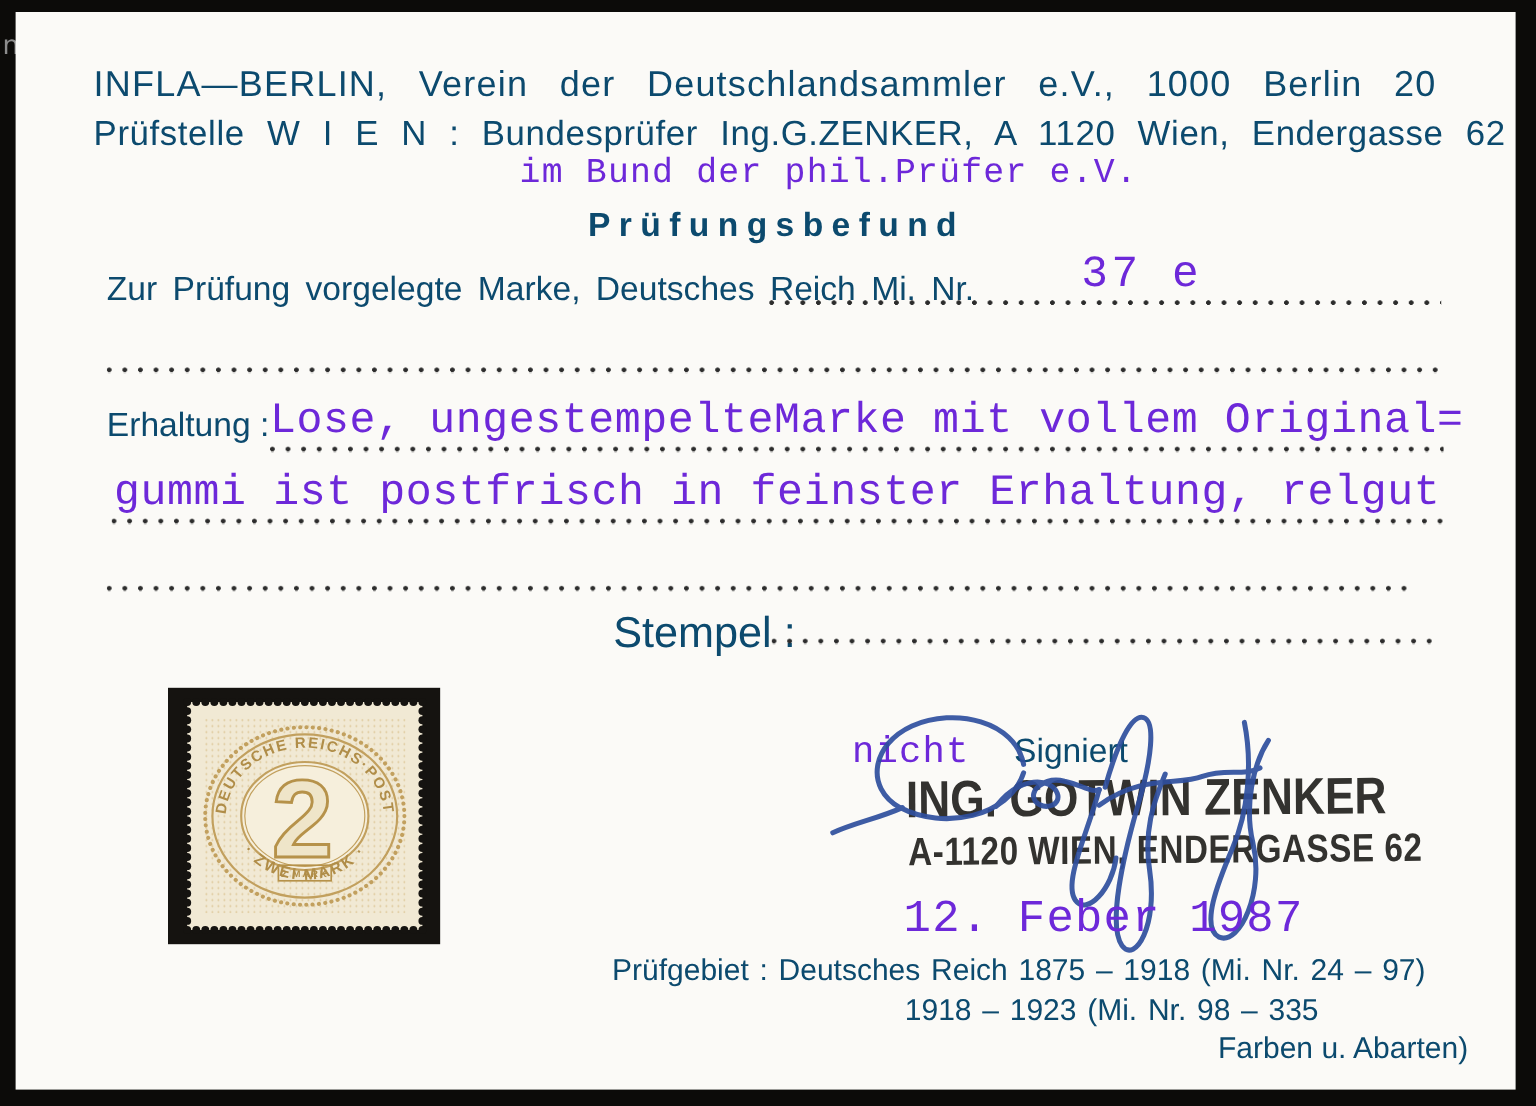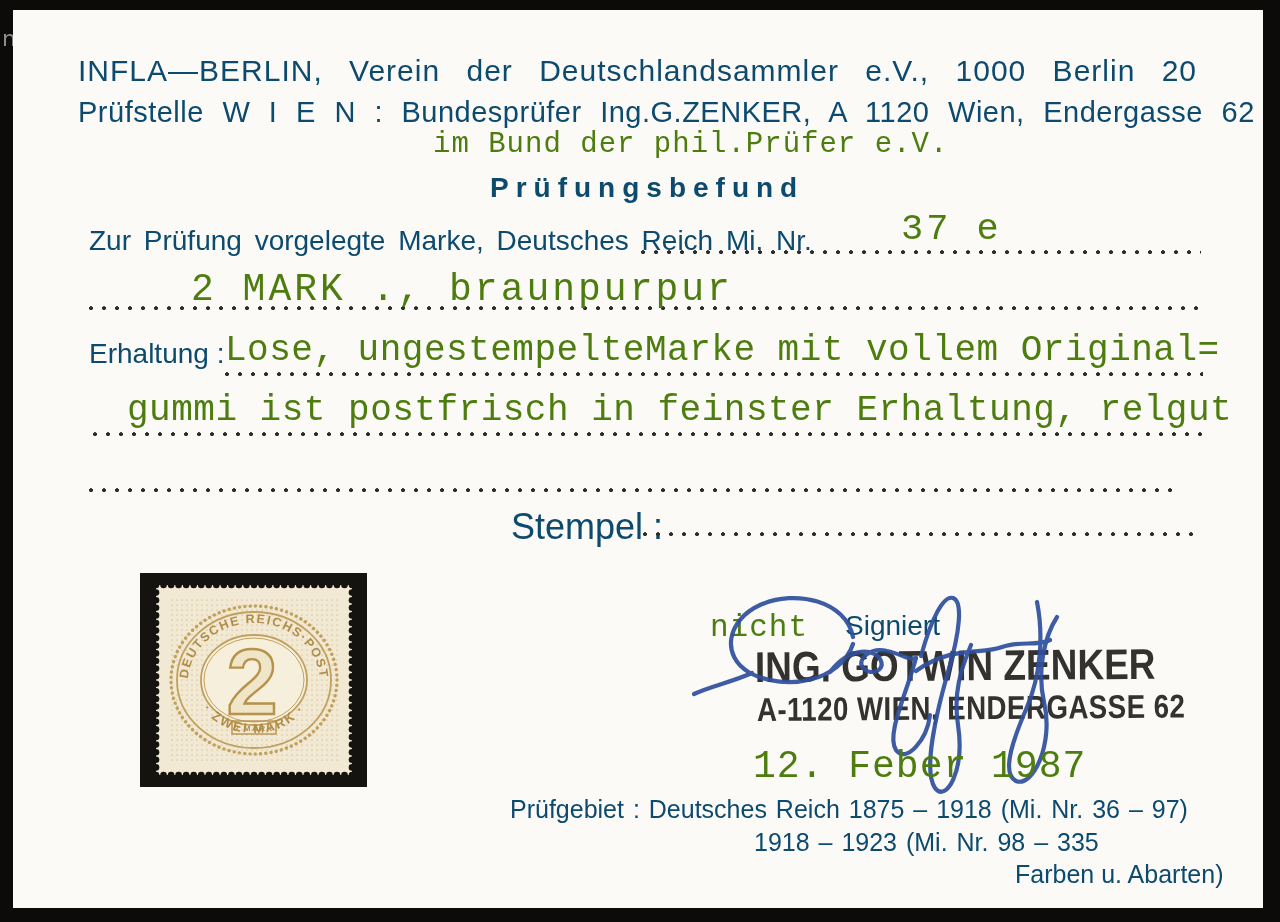--- a/index.html
+++ b/index.html
@@ -10,21 +10,21 @@
     -webkit-font-smoothing:antialiased;
   }
   #page{
     position:absolute;left:13px;top:10px;right:17px;bottom:14px;
     background:#fbfaf7;
   }
   .abs{position:absolute;white-space:nowrap;}
   
   .sans{color:#0c4a6e;font-family:Liberation Sans, sans-serif;}
   
-  .typed{color:#4d7c0f;font-family:"Liberation Mono","DejaVu Sans Mono",monospace;text-align:center;}
+  .typed{color:#6d28d9;font-family:"Liberation Mono","DejaVu Sans Mono",monospace;text-align:center;}
   
   .dots{
     background-image:radial-gradient(circle at 2px 2.2px,#2c2c2c 1.7px,rgba(0,0,0,0) 2.2px);
     background-size:13px 5px;background-repeat:repeat-x;background-position:left bottom;
     height:5px;
   }
   .artifact{color:#8d8d8d;font-family:"DejaVu Sans",sans-serif;}
   .rubberstamp{
     color:#33322f;font-weight:700;letter-spacing:0px;
     transform-origin:left bottom;
@@ -46,28 +46,27 @@
 
     <div class="abs typed" style="left:420px;top:118px;font-size:29px;letter-spacing:1px;">im Bund der phil.Prüfer e.V.</div>
 
     <div class="abs sans" style="left:76px;top:215px;font-size:28px;word-spacing:5px;">Zur Prüfung vorgelegte Marke, Deutsches Reich Mi. Nr.</div>
 
     <div class="abs sans" style="left:477px;top:162px;font-size:28px;font-weight:700;letter-spacing:7px;">Prüfungsbefund</div>
     <div class="abs dots" style="left:628px;top:240px;width:560px;"></div>
     <div class="abs typed" style="left:888px;top:198px;font-size:37px;letter-spacing:3px;">37  e</div>
 
     <div class="abs dots" style="left:76px;top:296px;width:1112px;"></div>
-    <div class="abs typed" style="left:178px;top:258px;font-size:38px;letter-spacing:3px;">2  MARK  ., braunpurpur</div>
 
     <div class="abs sans" style="left:76px;top:328px;font-size:28px;">Erhaltung :</div>
     <div class="abs dots" style="left:212px;top:362px;width:978px;"></div>
     <div class="abs typed" style="left:212px;top:320px;font-size:36px;letter-spacing:0.5px;">Lose, ungestempelteMarke mit vollem Original=</div>
 
     <div class="abs dots" style="left:80px;top:422px;width:1110px;"></div>
-    <div class="abs typed" style="left:82px;top:380px;font-size:36px;letter-spacing:0.5px;margin-left:32px;">gummi ist postfrisch in feinster Erhaltung, relgut</div>
+    <div class="abs typed" style="left:82px;top:380px;font-size:36px;letter-spacing:0.5px;">gummi ist postfrisch in feinster Erhaltung, relgut</div>
 
     <div class="abs dots" style="left:76px;top:478px;width:1086px;"></div>
 
     <div class="abs sans" style="left:498px;top:496px;font-size:36px;">Stempel :</div>
     <div class="abs dots" style="left:630px;top:522px;width:558px;"></div>
 
     <svg id="stamp-svg" class="abs" style="left:127px;top:563px;" width="227" height="214" viewBox="0 0 227 214">
       <defs>
         <pattern id="golddots" width="5" height="5" patternUnits="userSpaceOnUse">
           <circle cx="2" cy="2" r="0.85" fill="#d8bf8a"></circle>
@@ -215,17 +214,17 @@
         <path d="M 150 97 C 170 71 196 73 201 86 C 205 96 190 101 183 93 C 176 84 191 72 207 76 C 222 79 229 86 236 83"></path>
         <path d="M 241 81 C 251 45 263 20 273 23 C 283 26 280 57 268 97 C 256 139 243 196 255 213 C 266 228 285 196 278 150 C 273 118 281 94 291 70"></path>
         <path d="M 236 83 C 226 120 206 160 216 175 C 226 189 247 165 250 140"></path>
         <path d="M 236 96 C 272 70 302 80 322 72 C 341 65 356 72 370 65"></path>
         <path d="M 357 27 C 364 62 360 102 347 132 C 335 160 320 198 336 206 C 353 213 374 168 364 127 C 357 97 364 62 377 42"></path>
       </g>
     </svg>
 
     <div class="abs typed" style="left:740px;top:735px;font-size:38px;letter-spacing:1px;">12. Feber 1987</div>
 
-    <div class="abs sans" style="left:497px;top:785px;font-size:25px;word-spacing:2px;">Prüfgebiet : Deutsches Reich 1875 – 1918  (Mi. Nr. 36 – 97)</div>
+    <div class="abs sans" style="left:497px;top:785px;font-size:25px;word-spacing:2px;">Prüfgebiet : Deutsches Reich 1875 – 1918  (Mi. Nr. 24 – 97)</div>
     <div class="abs sans" style="left:741px;top:818px;font-size:25px;word-spacing:2px;">1918 – 1923  (Mi. Nr. 98 – 335</div>
     <div class="abs sans" style="left:1002px;top:850px;font-size:25px;text-align:right;">Farben u. Abarten)</div>
   </div>
 </div>
 
 </body></html>

